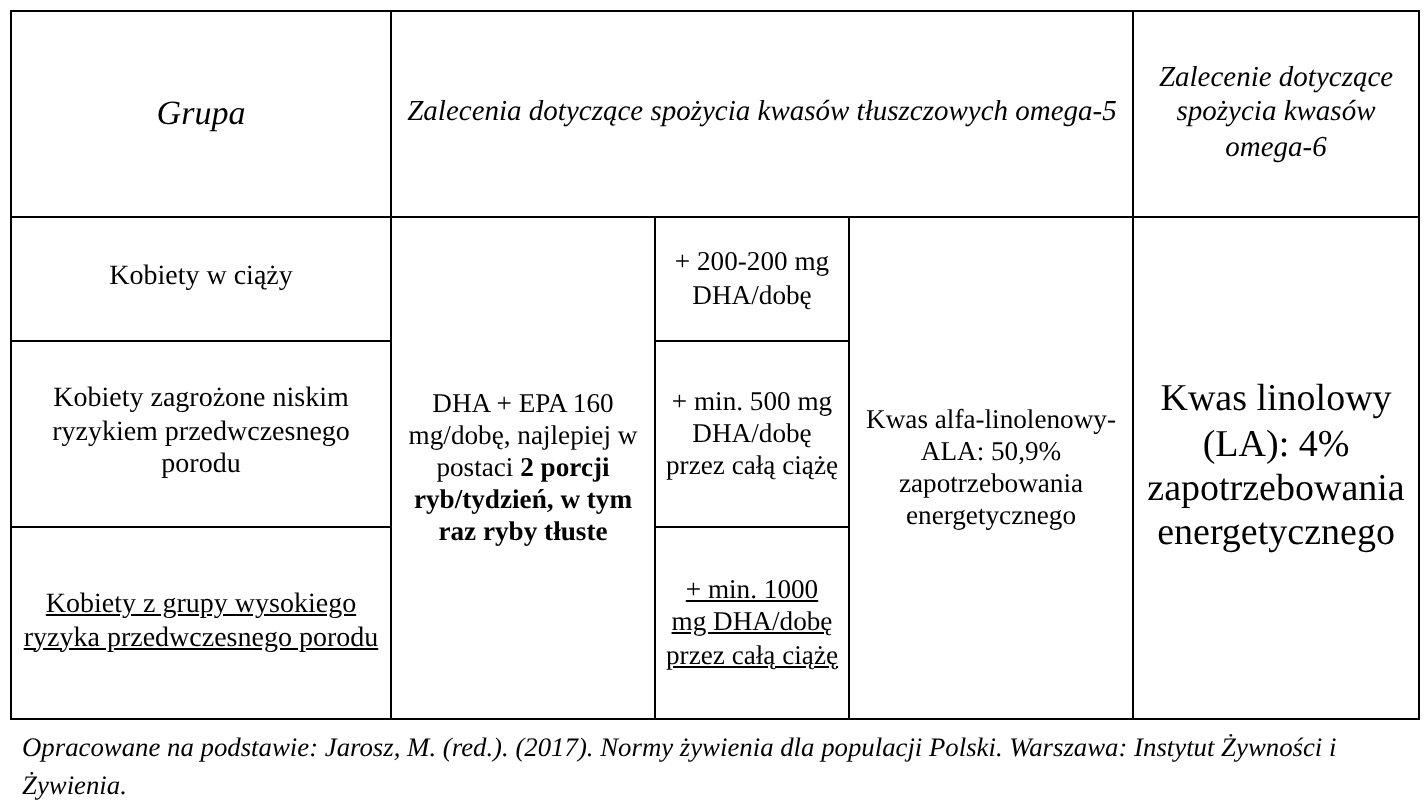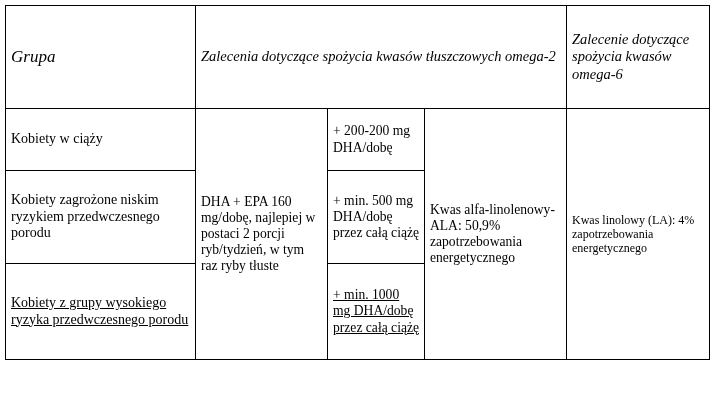--- a/index.html
+++ b/index.html
@@ -28,21 +28,21 @@
   table.rec-table {
     width: 704px;
     border-collapse: collapse;
     table-layout: fixed;
     background: #ffffff;
   }
 
   table.rec-table td,
   table.rec-table th {
     border: 1.6px solid #000000;
-    text-align: left;
+    text-align: center;
     vertical-align: middle;
     padding: 3px 5px;
     line-height: 1.18;
     font-weight: normal;
   }
 
   
   col.c-group   { width: 190px; }
   col.c-dha     { width: 132px; }
   col.c-dose    { width: 97px;  }
@@ -66,34 +66,34 @@
   td.group-cell {
     font-size: 14px;
     line-height: 1.32;
     padding: 6px 8px;
   }
   td.dha-cell {
     font-size: 13.6px;
     line-height: 1.3;
     padding: 4px 7px;
   }
-  td.dha-cell b { font-weight: normal; }
+  td.dha-cell b { font-weight: bold; }
 
   td.dose-cell {
     font-size: 13.6px;
     line-height: 1.28;
     padding: 4px 4px;
   }
   td.ala-cell {
     font-size: 13.6px;
     line-height: 1.3;
     padding: 4px 8px;
   }
   td.omega6-cell {
-    font-size: 12px;
+    font-size: 19px;
     line-height: 1.3;
     padding: 4px 8px;
   }
 
   
   tr.row-1 { height: 62px; }
   tr.row-2 { height: 93px; }
   tr.row-3 { height: 96px; text-decoration: underline; }
 
   
@@ -117,21 +117,21 @@
       <col class="c-group">
       <col class="c-dha">
       <col class="c-dose">
       <col class="c-ala">
       <col class="c-omega6">
     </colgroup>
 
     <thead>
       <tr>
         <th class="head head-group">Grupa</th>
-        <th class="head head-omega3" colspan="3">Zalecenia dotyczące spożycia kwasów tłuszczowych omega-2</th>
+        <th class="head head-omega3" colspan="3">Zalecenia dotyczące spożycia kwasów tłuszczowych omega-5</th>
         <th class="head head-omega6">Zalecenie dotyczące spożycia kwasów omega-6</th>
       </tr>
     </thead>
 
     <tbody>
 
       <tr class="row-1">
         <td class="group-cell">Kobiety w ciąży</td>
 
         <td class="dha-cell" rowspan="3"><span>DHA + EPA 160 mg/dobę, najlepiej w postaci </span><b>2 porcji ryb/tydzień, w tym raz ryby tłuste</b></td>
@@ -149,14 +149,15 @@
       </tr>
 
       <tr class="row-3">
         <td class="group-cell">Kobiety z grupy wysokiego ryzyka przedwczesnego porodu</td>
         <td class="dose-cell">+ min. 1000 mg DHA/dobę przez całą ciążę</td>
       </tr>
 
     </tbody>
   </table>
 
+  <div class="caption">Opracowane na podstawie: Jarosz, M. (red.). (2017). Normy żywienia dla populacji Polski. Warszawa: Instytut Żywności i Żywienia.</div>
 
 </div>
 
 </body></html>

